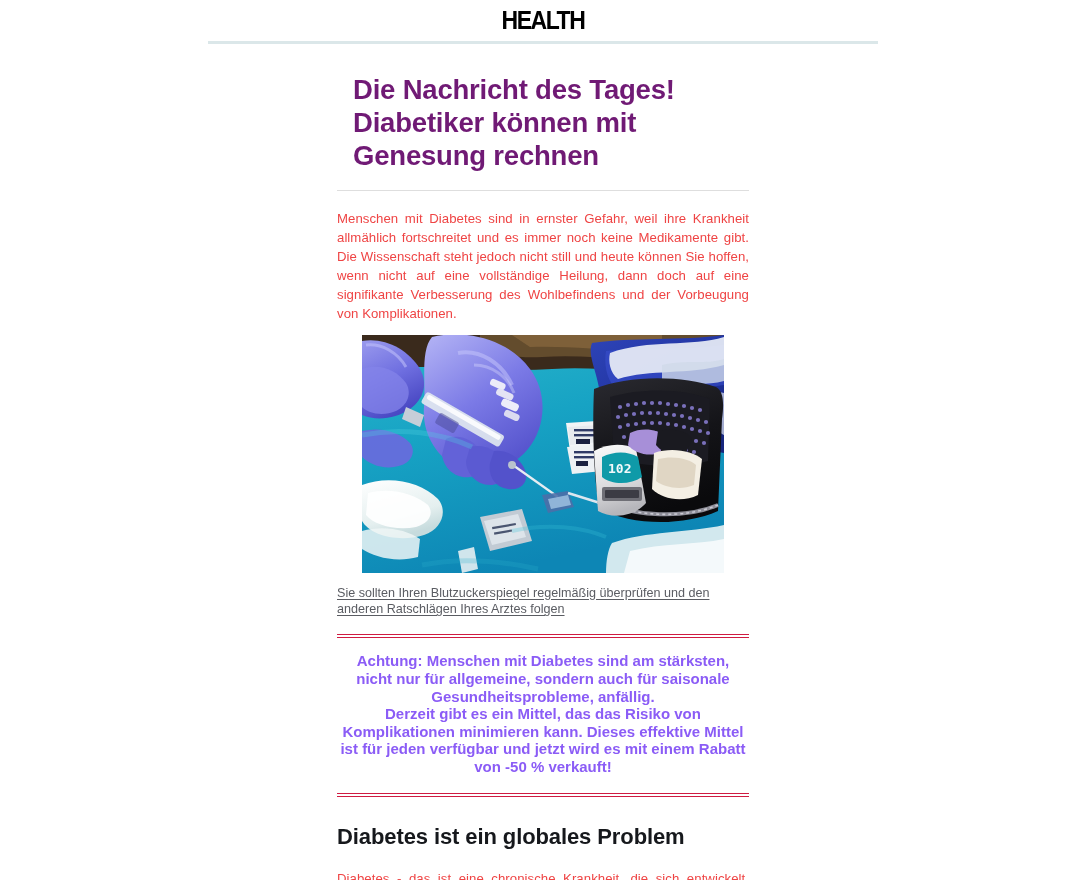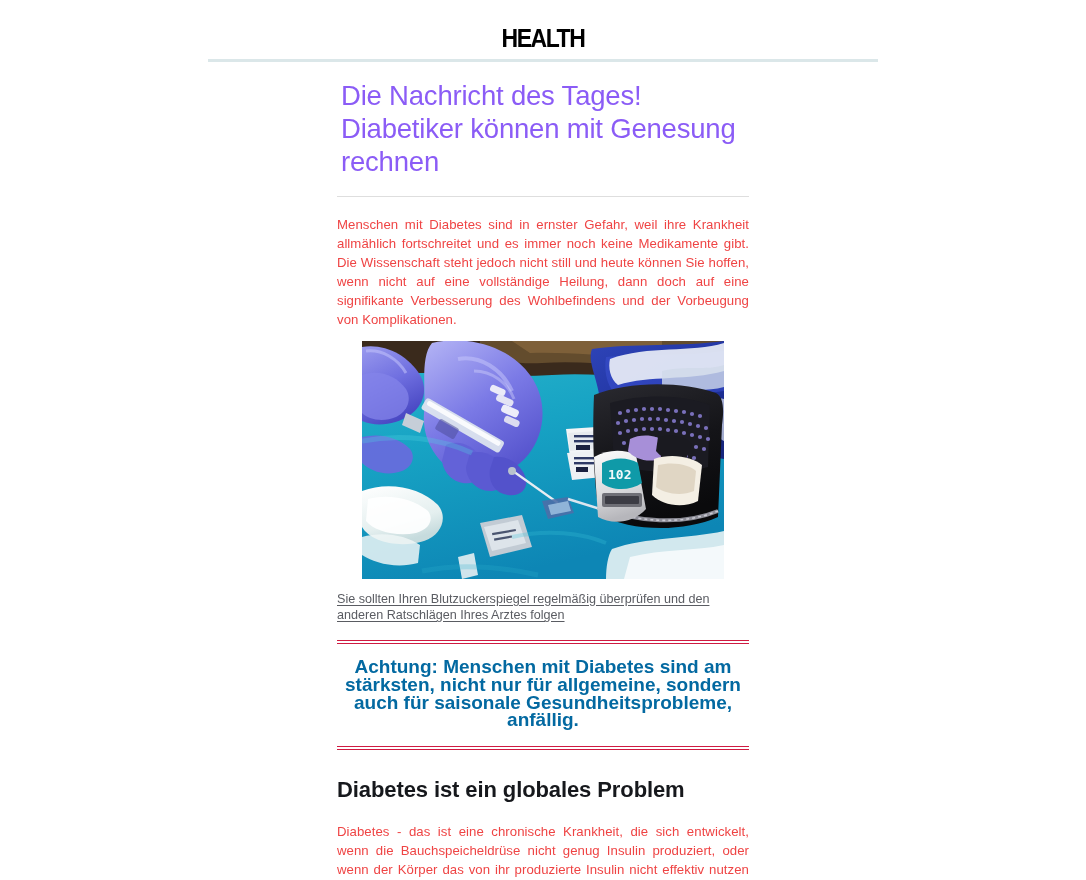--- a/index.html
+++ b/index.html
@@ -12,21 +12,21 @@
     width: 1086px;
     height: 880px;
     overflow: hidden;
     font-family: "Liberation Sans", "DejaVu Sans", sans-serif;
     -webkit-font-smoothing: antialiased;
   }
 
   
   .masthead {
     width: 1086px;
-    padding-top: 24px;
+    padding-top: 6px;
     text-align: center;
   }
   .masthead-logo {
     display: inline-block;
     font-family: "Liberation Sans", "DejaVu Sans", sans-serif;
     font-weight: 700;
     font-size: 25px;
     line-height: 28px;
     letter-spacing: -1.6px;
     color: #000000;
@@ -41,26 +41,26 @@
   }
 
   
   .article {
     width: 412px;
     margin: 0 auto;
     padding-top: 13px;
   }
 
   .article-title {
-    margin: 4px;
+    margin: 16px;
     font-size: 27.5px;
     line-height: 33px;
-    font-weight: 400;
+    font-weight: 700;
     letter-spacing: -0.2px;
-    color: #8b5cf6;
+    color: #701a75;
   }
 
   .title-rule {
     width: 412px;
     height: 1px;
     background: #dedede;
     margin: 18px 0 0 0;
   }
 
   .body-text {
@@ -105,24 +105,24 @@
     margin: 17px 0 0 0;
     border-top: 1px solid #cf1b41;
     border-bottom: 1px solid #cf1b41;
     box-sizing: border-box;
   }
 
   
   .promo {
     margin: 14px 0 0 0;
     text-align: center;
-    font-size: 19px;
+    font-size: 15px;
     line-height: 17.6px;
     font-weight: 700;
-    color: #0369a1;
+    color: #8b5cf6;
   }
   .promo p { margin: 0; }
   .promo p + p { margin-top: 0px; }
 
   
   .section-title {
     margin: 26px 0 0 0;
     font-size: 22px;
     line-height: 28px;
     font-weight: 700;
@@ -349,20 +349,21 @@
         <path d="M60 230 C100 222 140 226 176 234" stroke="#2bb0cc" stroke-width="5" fill="none" opacity="0.25"></path>
       </svg>
     </div>
     <figcaption class="figure-caption">Sie sollten Ihren Blutzuckerspiegel regelmäßig überprüfen und den anderen Ratschlägen Ihres Arztes folgen</figcaption>
   </figure>
 
   <div class="rule-double"></div>
 
   <section class="promo">
     <p>Achtung: Menschen mit Diabetes sind am stärksten, nicht nur für allgemeine, sondern auch für saisonale Gesundheitsprobleme, anfällig.</p>
+    <p>Derzeit gibt es ein Mittel, das das Risiko von Komplikationen minimieren kann. Dieses effektive Mittel ist für jeden verfügbar und jetzt wird es mit einem Rabatt von -50 % verkauft!</p>
   </section>
 
   <div class="rule-double"></div>
 
   <h2 class="section-title">Diabetes ist ein globales Problem</h2>
 
   <p class="body-text">Diabetes - das ist eine chronische Krankheit, die sich entwickelt, wenn die Bauchspeicheldrüse nicht genug Insulin produziert, oder wenn der Körper das von ihr produzierte Insulin nicht effektiv nutzen kann. Insulin wiederum ist ein Hormon, das den Blutzuckerspiegel reguliert. Eine häufige Folge von</p>
 
 </main>
 

